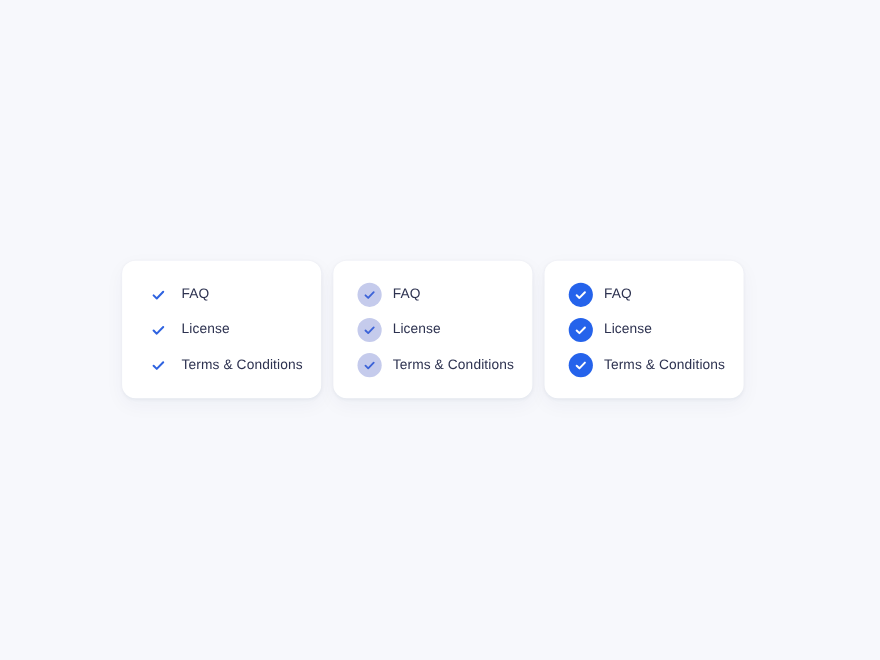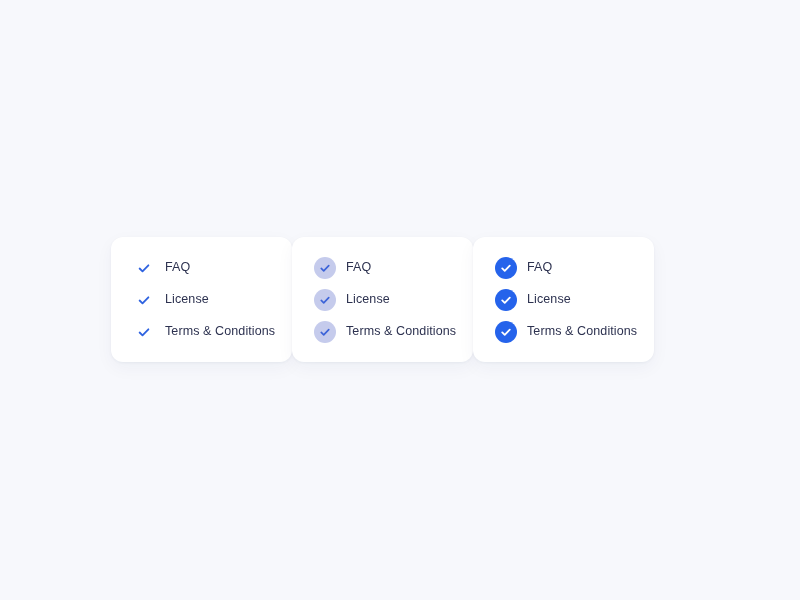--- a/index.html
+++ b/index.html
@@ -16,20 +16,21 @@
     position: relative;
   }
 
   #checklist-gallery {
     position: absolute;
     left: 111px;
     top: 237px;
     display: flex;
     flex-direction: row;
     align-items: flex-start;
+    gap: 11px;
   }
 
   .checklist-card {
     width: 181px;
     height: 125px;
     box-sizing: border-box;
     background: #ffffff;
     border-radius: 12px;
     box-shadow: 0 1px 3px rgba(28, 36, 84, 0.05),
                 0 6px 18px rgba(28, 36, 84, 0.045);

